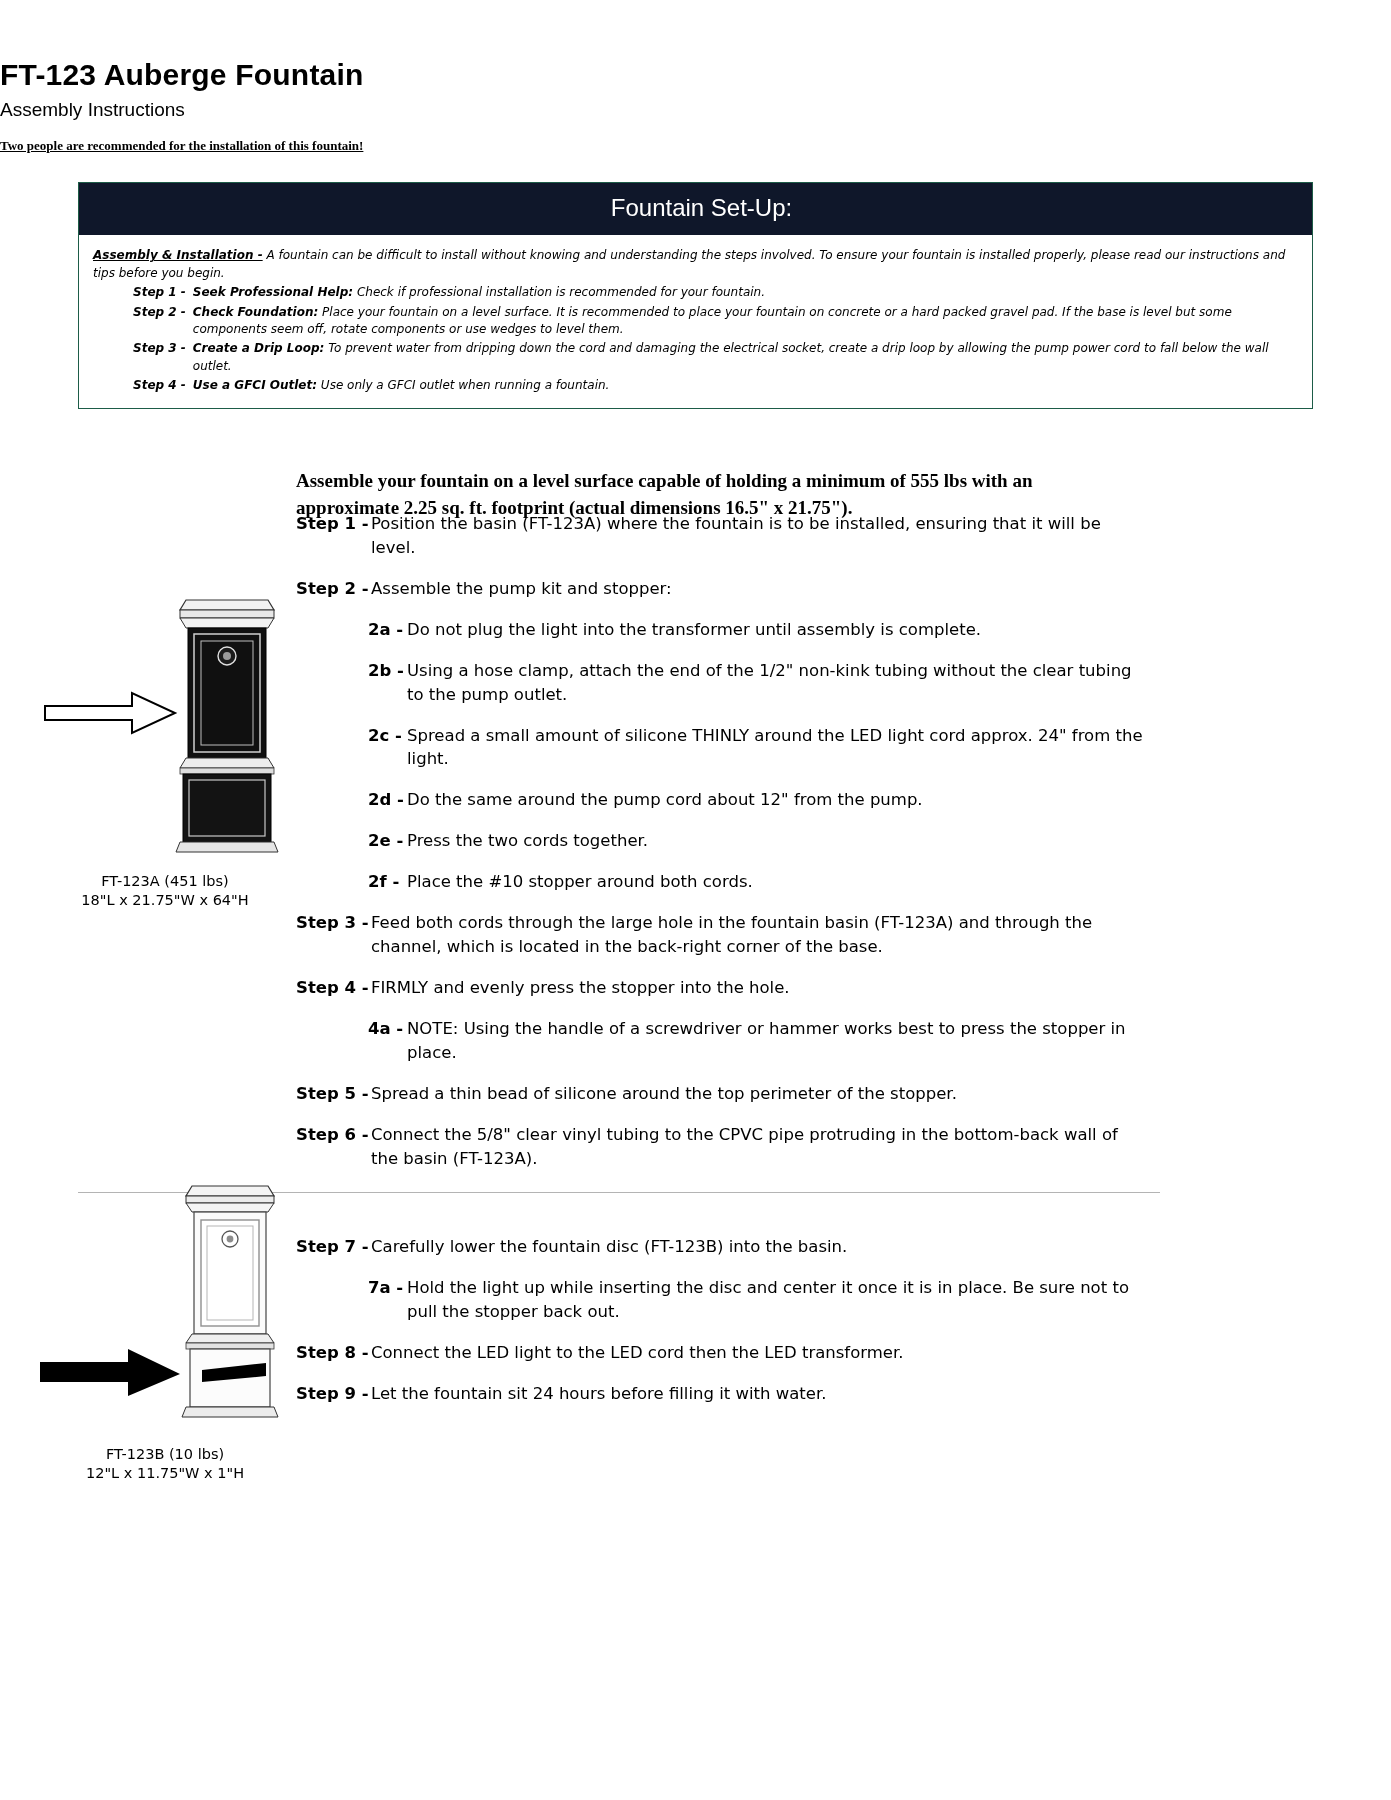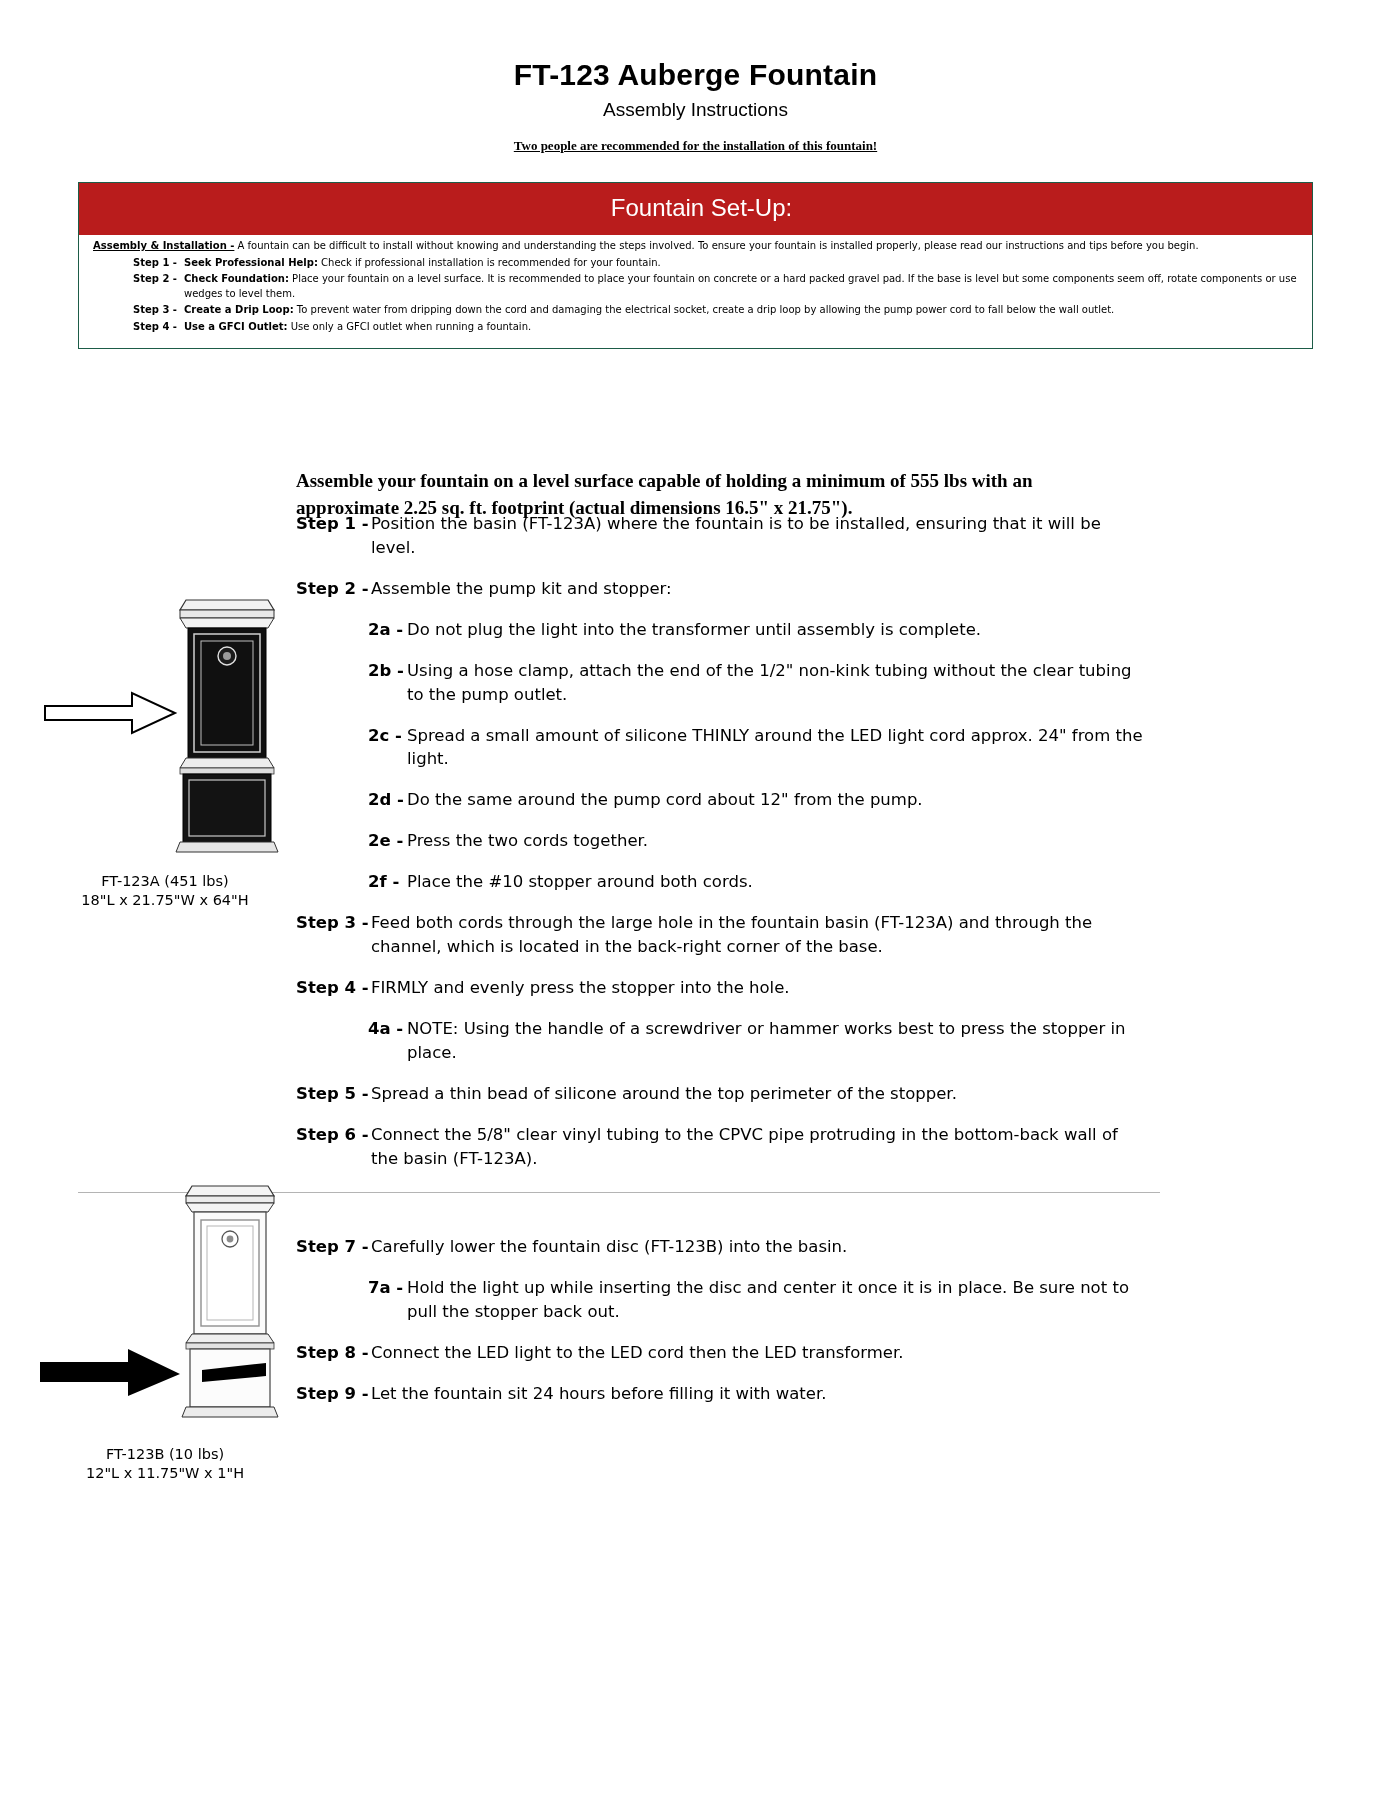--- a/index.html
+++ b/index.html
@@ -18,21 +18,21 @@
   .page {
     position: relative;
     width: 1391px;
     height: 1800px;
     padding: 0;
     box-sizing: border-box;
   }
 
   
   .title-block {
-    text-align: center;
+    text-align: left;
     padding-top: 58px;
   }
   .doc-title {
     font-family: "Liberation Sans", sans-serif;
     font-size: 30px;
     font-weight: bold;
     letter-spacing: 0.2px;
     line-height: 1.15;
   }
   .doc-subtitle {
@@ -50,31 +50,32 @@
     margin-top: 18px;
   }
 
   
   .setup-box {
     margin: 28px 78px 0 78px;
     border: 1px solid #1d5c47;
     box-sizing: border-box;
   }
   .setup-header {
-    background: #b91c1c;
+    background: #0f172a;
     color: #ffffff;
     text-align: center;
     font-family: "Liberation Sans", sans-serif;
     font-size: 24px;
     padding: 11px 0 13px 12px;
   }
   .setup-body {
-    padding: 4px 14px 14px 14px;
-    font-size: 10px;
+    padding: 12px 14px 14px 14px;
+    font-size: 12px;
     line-height: 1.45;
+    font-style: italic;
   }
   .setup-intro {
     margin: 0 0 2px 0;
     text-indent: 0;
   }
   .setup-intro b {
     text-decoration: underline;
   }
   .setup-step {
     display: flex;

